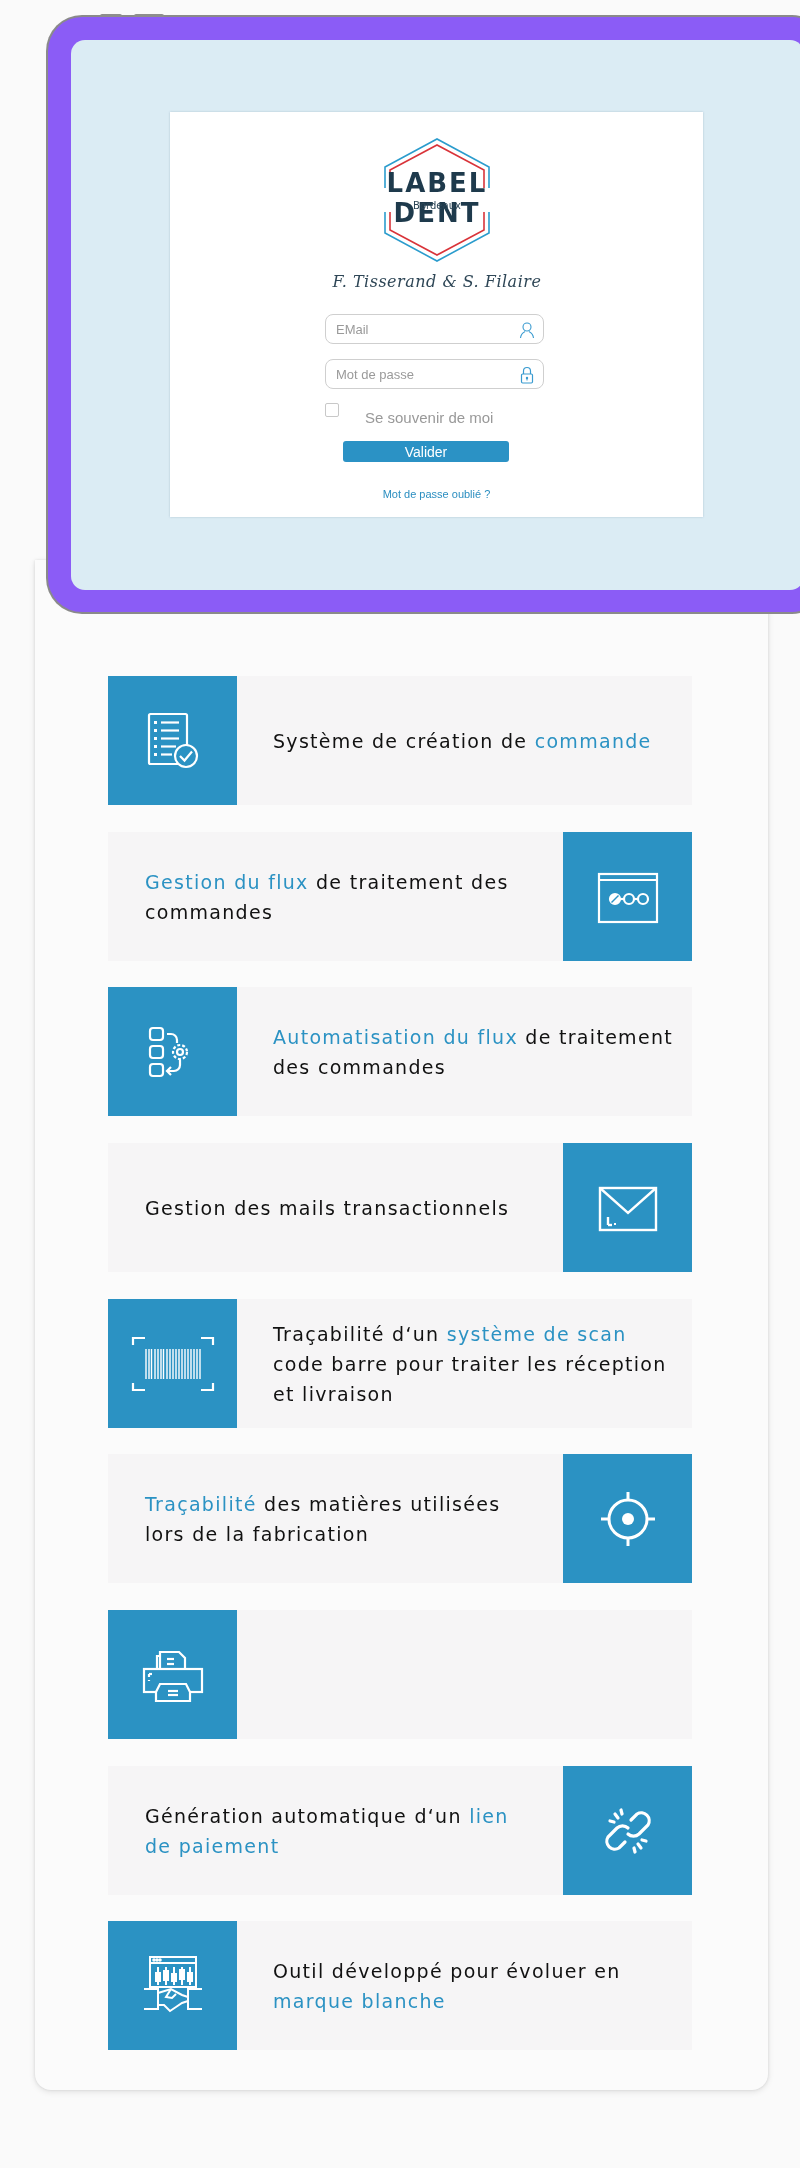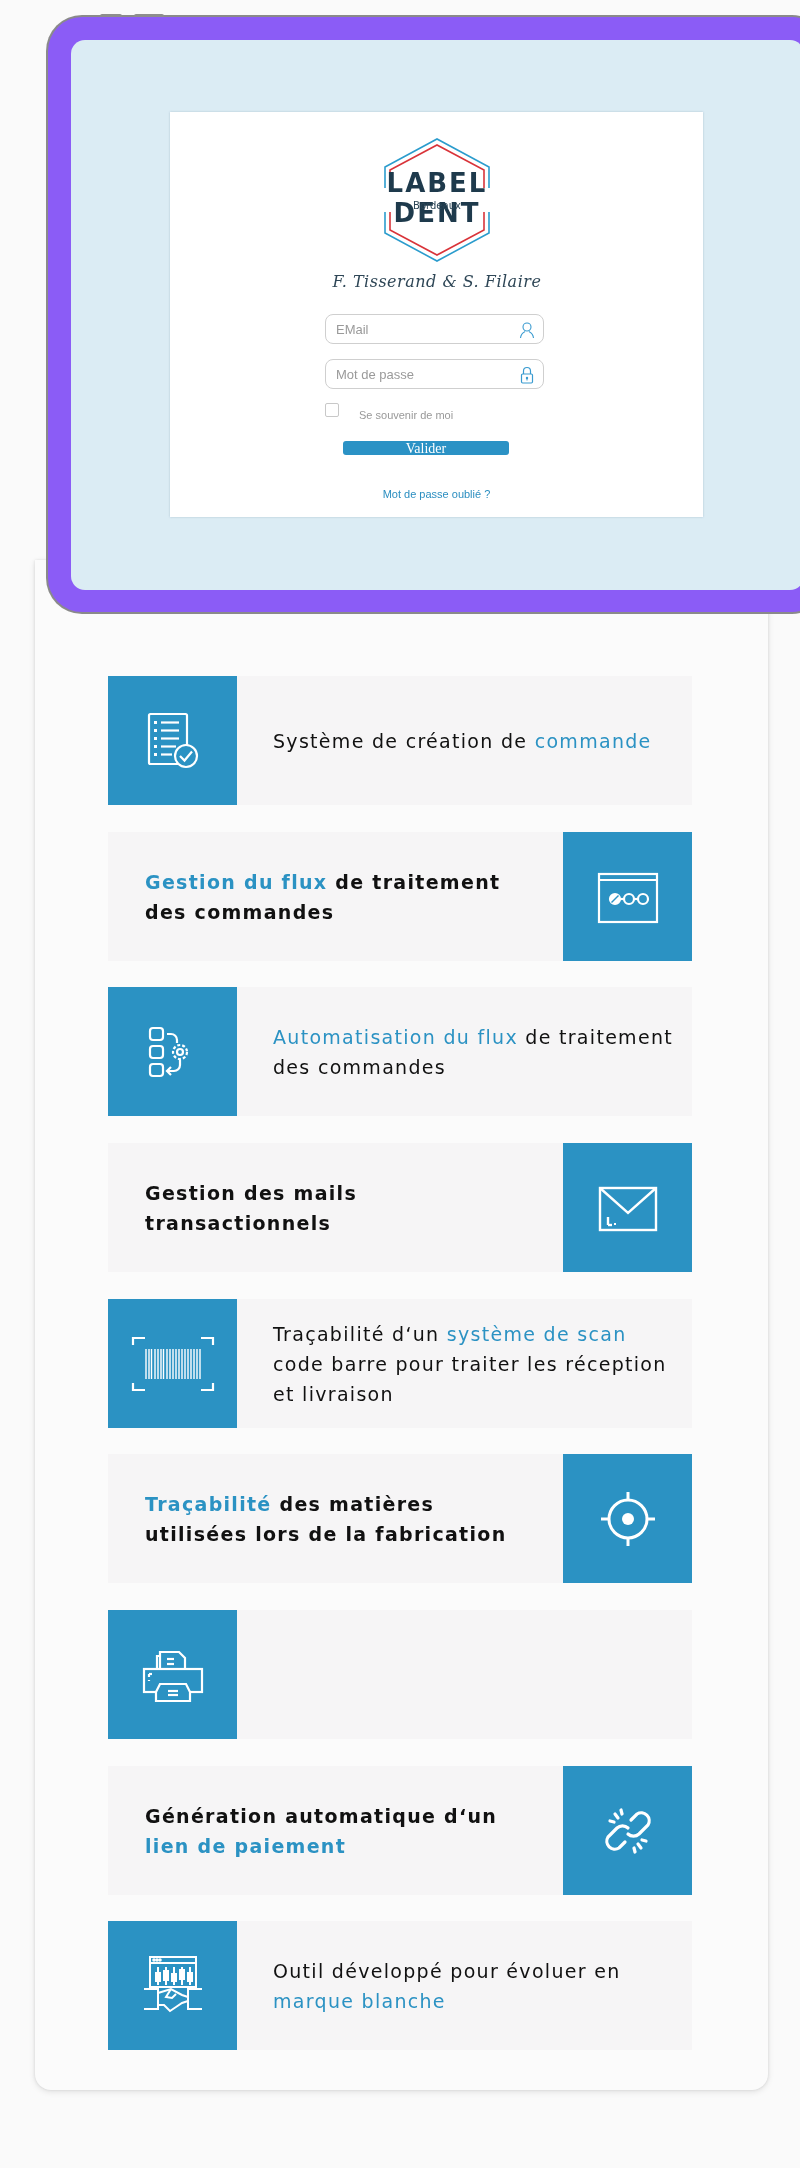--- a/index.html
+++ b/index.html
@@ -54,28 +54,28 @@
   }
   .field input::placeholder { color: #9a9a9a; }
   .field .ficon { position: absolute; right: 8px; top: 6px; width: 16px; height: 18px; }
 
   .remember { position: absolute; left: 155px; top: 291px; height: 22px; }
   .checkbox {
     position: absolute; left: 0; top: 0; width: 14px; height: 14px;
     border: 1px solid #c8c8c8; border-radius: 2px; background: #fff;
   }
   .remember-label {
-    position: absolute; left: 34px; top: 6px; white-space: nowrap;
-    font-size: 11px; color: #999;
+    position: absolute; left: 40px; top: 6px; white-space: nowrap;
+    font-size: 15px; color: #999;
   }
 
   .submit {
-    position: absolute; left: 173px; top: 329px; width: 166px; height: 14px;
+    position: absolute; left: 173px; top: 329px; width: 166px; height: 21px;
     background: #2b92c5; color: #fff; border: none; border-radius: 3px;
-    font-family: Liberation Serif, serif; font-size: 14px; cursor: pointer;
+    font-family: Liberation Sans, sans-serif; font-size: 14px; cursor: pointer;
   }
   .forgot {
     position: absolute; left: 0; top: 376px; width: 533px; text-align: center;
     font-size: 11px; color: #2b8ec0; text-decoration: none;
   }
 
   .feature {
     position: absolute; left: 108px; width: 584px; height: 129px;
     background: #f6f5f6;
   }
@@ -85,21 +85,21 @@
   }
   .feature.left .icon-box { left: 0; }
   .feature.right .icon-box { right: 0; }
   .feature .icon-box svg { width: 70px; height: 70px; }
   .feature .text {
     position: absolute; top: 0; height: 129px; display: flex; align-items: center;
     font-family: "DejaVu Sans", sans-serif; font-size: 19px; line-height: 30px;
     letter-spacing: 1.3px; color: #111;
   }
   .feature.left .text { left: 165px; width: 400px; }
-  .feature.right .text { left: 37px; width: 380px; font-weight: bold; }
+  .feature.right .text { left: 37px; width: 380px; }
   .hl { color: #2b92c3; }
 </style>
 </head>
 <body>
 
 <div class="panel"></div>
 
 <div class="device">
   <div class="device-btn" style="left:52px;width:22px;"></div>
   <div class="device-btn" style="left:86px;width:30px;"></div>

